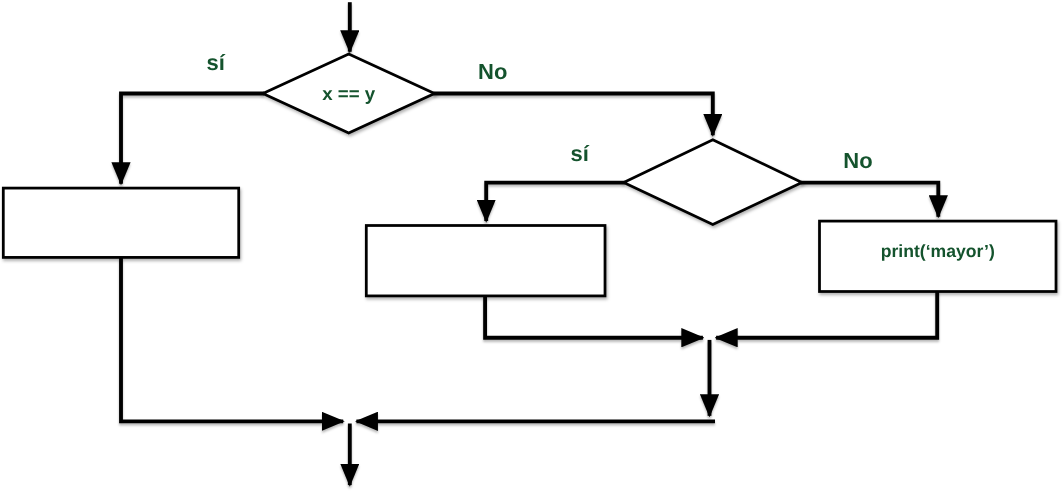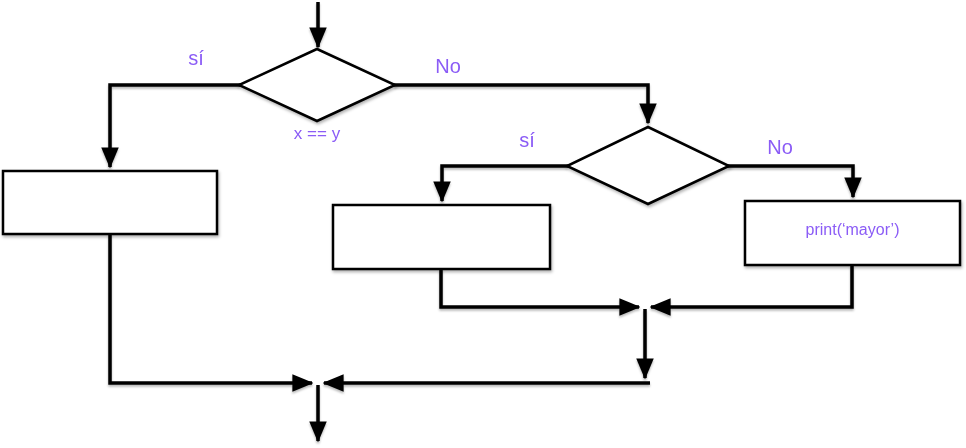--- a/index.html
+++ b/index.html
@@ -15,21 +15,22 @@
   #wires { position: absolute; left: 0; top: 0; }
   .edges  { filter: drop-shadow(0px 2px 1px rgba(0,0,0,0.28)); }
   .shapes { filter: drop-shadow(1px 2.5px 1.5px rgba(0,0,0,0.30)); }
   .label {
     position: absolute;
     display: flex;
     align-items: center;
     justify-content: center;
     text-align: center;
     white-space: nowrap;
-    color: #8b5cf6;
+    color: #14532d;
+    font-weight: bold;
   }
   .node-text   { font-size: 16px; }
   .cond-text   { font-size: 17px; }
   .edge-text   { font-size: 20px; }
 </style>
 </head>
 <body>
 
 <div id="stage">
 
@@ -56,21 +57,21 @@
 
     <g class="shapes" fill="#ffffff" stroke="#000000" stroke-width="2.5">
       <polygon points="317,49 395,85 317,121 239,85"></polygon>
       <polygon points="648,127 729,166 648,204 567,166"></polygon>
       <rect x="3" y="171" width="214" height="63"></rect>
       <rect x="333" y="205" width="217" height="64"></rect>
       <rect x="745" y="201" width="215" height="64"></rect>
     </g>
   </svg>
 
-  <div class="label cond-text" style="left:247px; top:73px; width:140px; height:26px;margin-top:48px;">x == y</div>
+  <div class="label cond-text" style="left:247px; top:73px; width:140px; height:26px;">x == y</div>
 
 
 
 
   <div class="label node-text" style="left:745px; top:201px; width:215px; height:58px;">print(‘mayor’)</div>
 
   <div class="label edge-text" style="left:176px; top:45px; width:40px; height:26px;">sí</div>
 
   <div class="label edge-text" style="left:428px; top:53px; width:40px; height:26px;">No</div>
 

